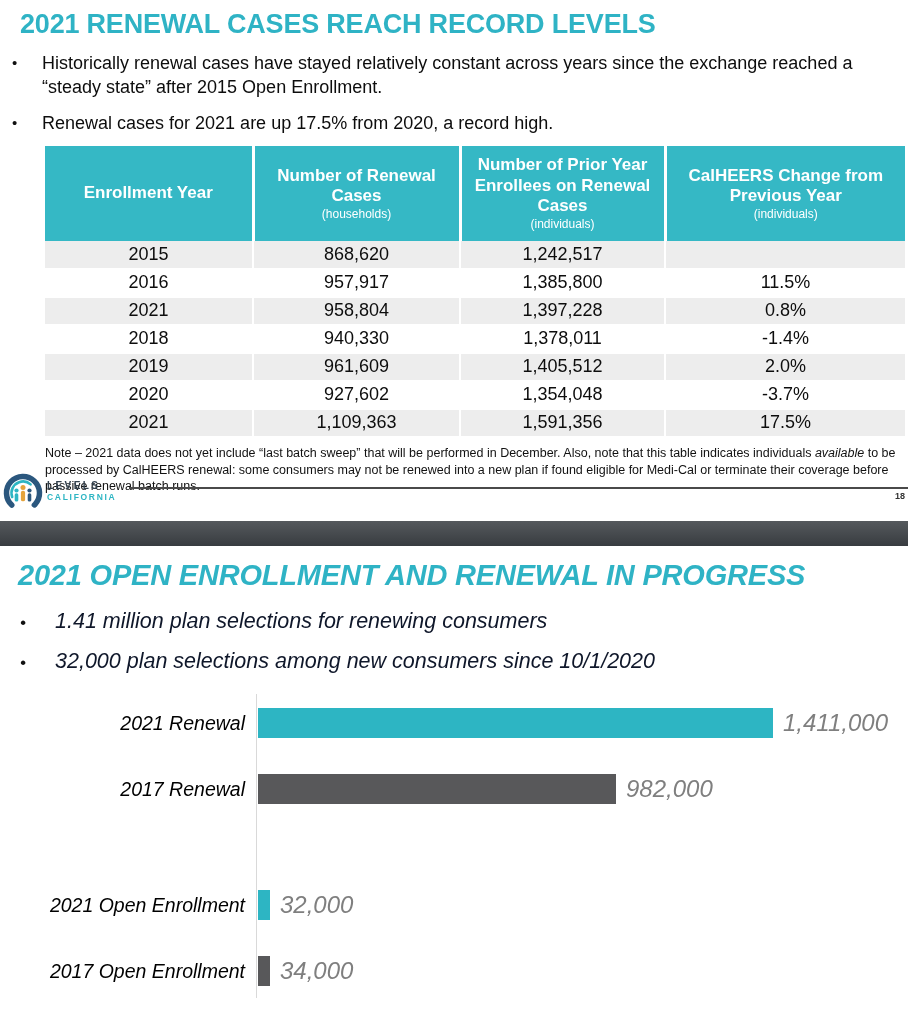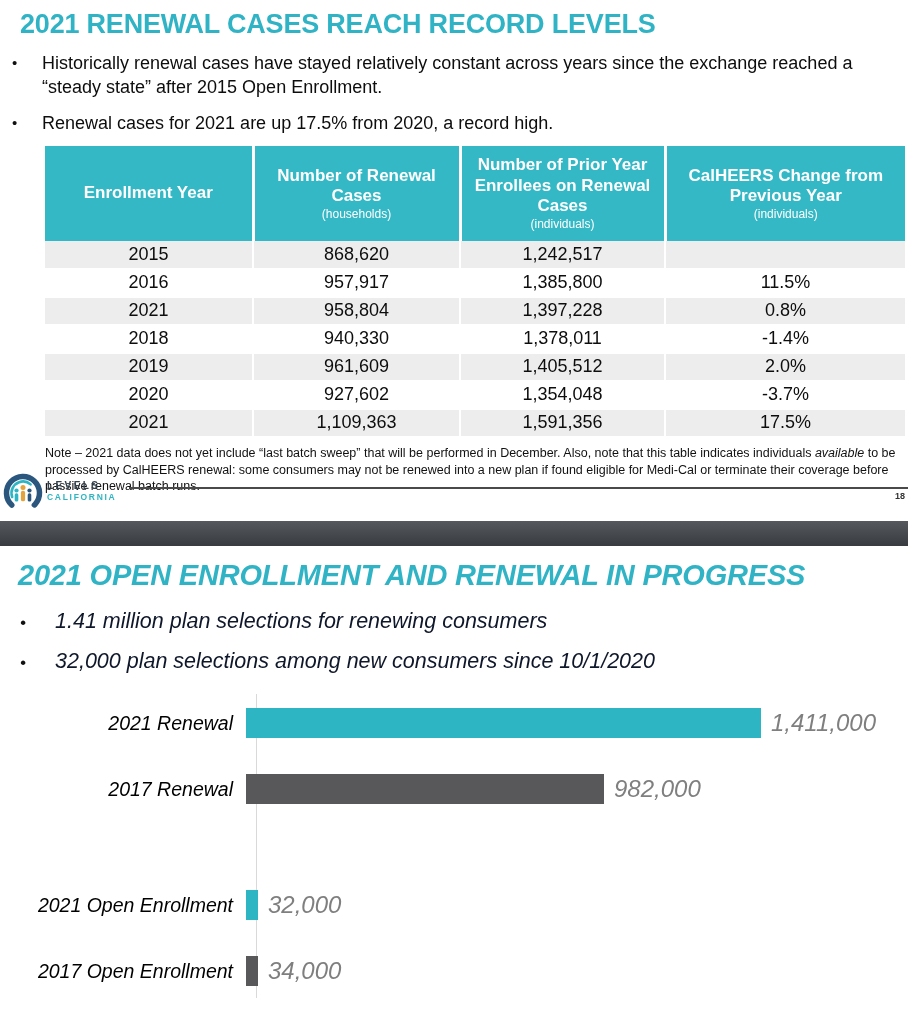--- a/index.html
+++ b/index.html
@@ -39,21 +39,21 @@
   
   .slide2 { position:relative;font-style:italic; }
   .slide2 h1 { margin:0; padding:13px 0 0 18px; color:#2FB3C5; font-size:29px; font-weight:bold; letter-spacing:-0.2px; }
   .bullets.s2 { margin:17px 0 0 20px; }
   .bullets.s2 .bullet-row { display:flex; margin-bottom:15px; }
   .bullets.s2 .dot { width:35px; font-size:17px; flex:none; padding-top:4px; color:#111; }
   .bullets.s2 .btext { font-size:21.5px; color:#0f172a; }
 
   .chart { position:relative; margin-top:26px; }
   .axis-line { position:absolute; left:256px; top:-6px; bottom:-4px; width:1px; background:#D9D9D9; }
-  .chart-row { display:flex; align-items:center; margin-bottom:20px; height:46px; }
+  .chart-row { display:flex; align-items:center; margin-bottom:20px; height:46px;padding-left:12px; }
   .chart-row.gap-after { margin-bottom:70px; }
   .chart-label { width:245px; text-align:right; padding-right:12px; font-size:19.5px; color:#000; flex:none; white-space:nowrap; }
   .bar { height:30px; flex:none; position:relative; left:1px; }
   .bar-value { margin-left:11px; font-size:24px; color:#7F7F7F; white-space:nowrap; }
 
   .chart-footnote { margin:30px 14px 0 22px; font-size:19.5px; line-height:1.38; color:#0d0d0d; max-width:880px; }
 </style>
 </head>
 <body>
 

